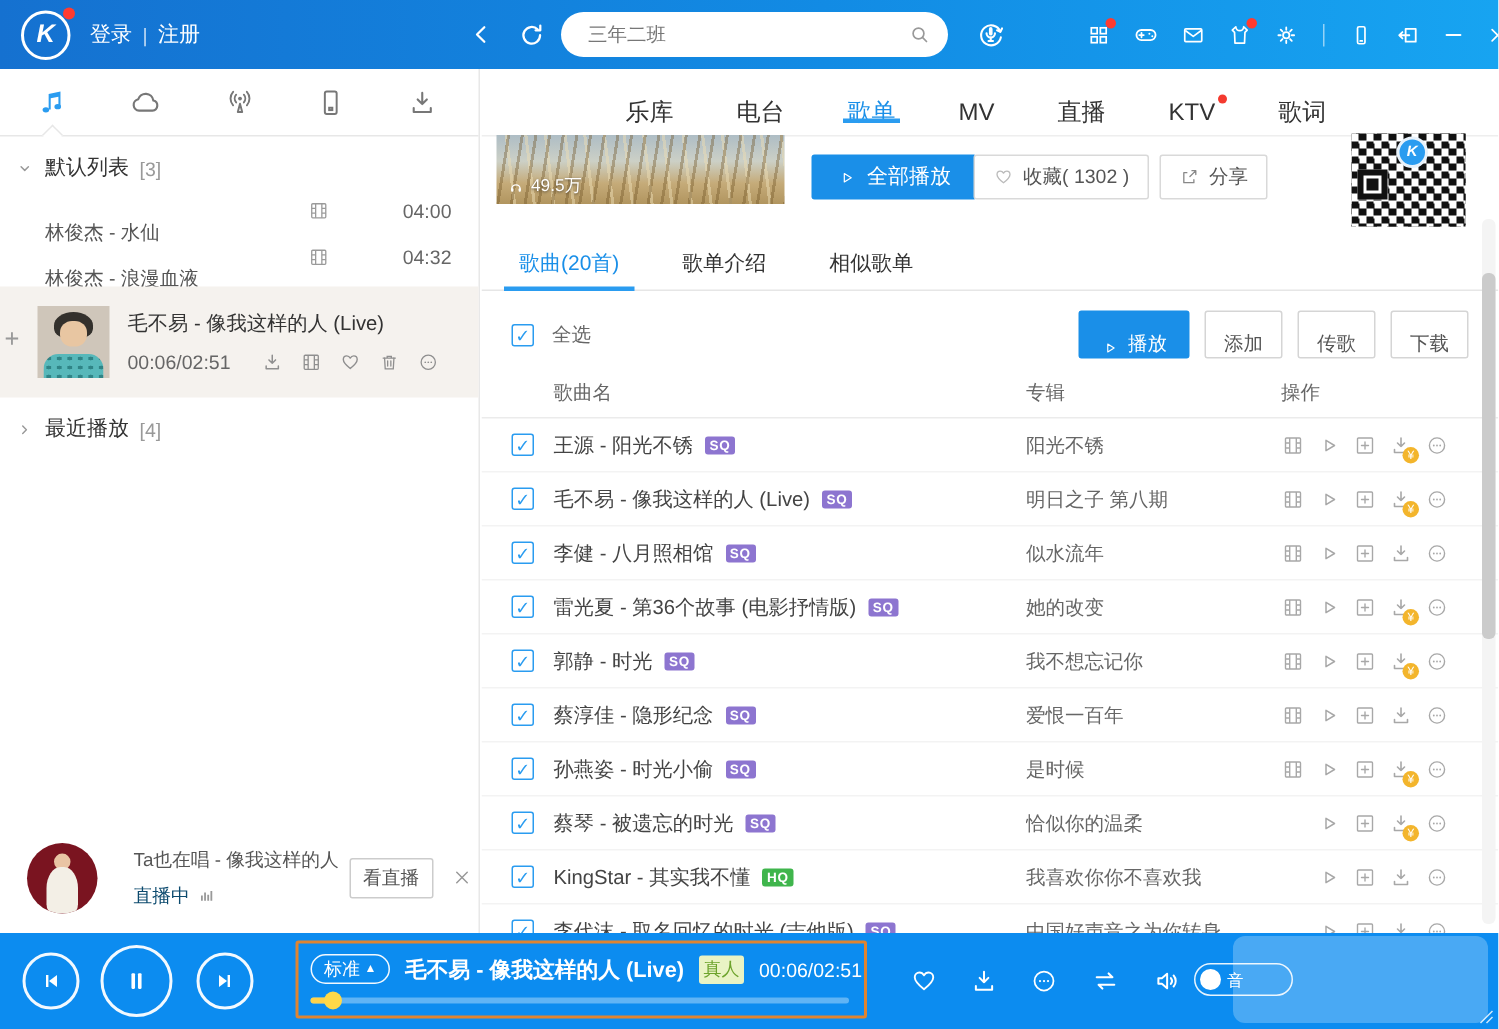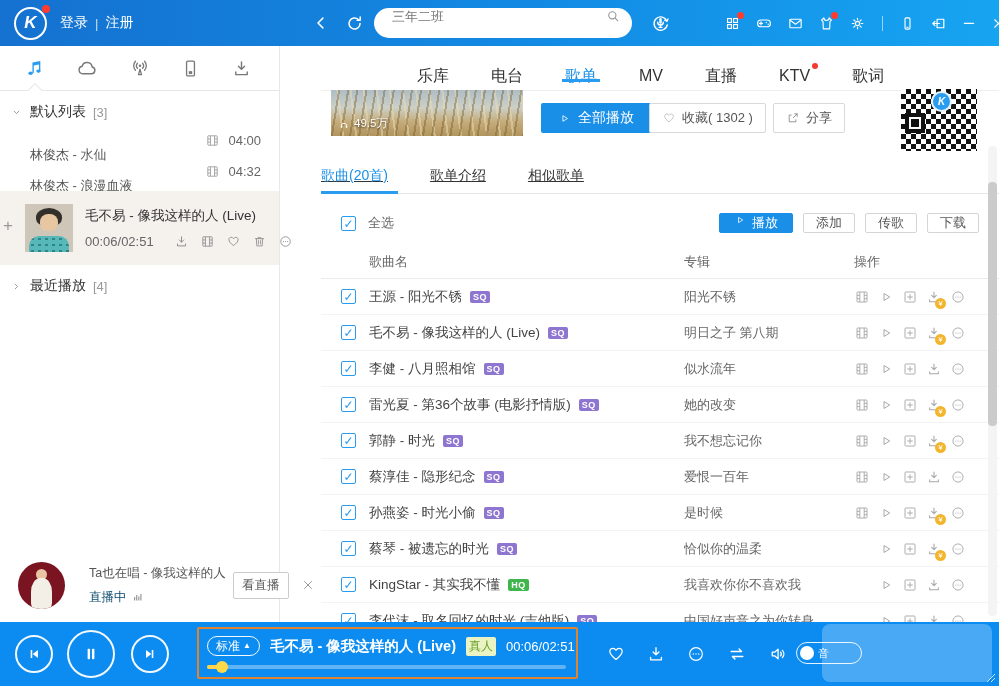--- a/index.html
+++ b/index.html
@@ -13,31 +13,31 @@
           background:linear-gradient(90deg,#1571d0 0%,#128be4 55%,#17a4f1 100%);
           display:flex;align-items:center;color:#fff;}
   .logo{width:29px;height:29px;border:2px solid #fff;border-radius:50%;margin-left:14px;
         display:flex;align-items:center;justify-content:center;font-weight:bold;
         font-size:17px;font-style:italic;position:relative;flex:0 0 auto;}
   .logo .rdot{position:absolute;top:-4px;right:-5px;width:8px;height:8px;background:#ff3b30;border-radius:50%;}
   .auth{margin-left:13px;font-size:14px;display:flex;gap:7px;align-items:center;white-space:nowrap;}
   .auth .sep{opacity:.75;font-size:13px;}
   .navbtns{position:absolute;left:312px;top:0;height:46px;display:flex;gap:15px;align-items:center;}
   .searchbox{position:absolute;left:374px;top:8px;width:258px;height:30px;background:#fff;
-             border-radius:15px;display:flex;align-items:flex-start;padding:0 11px 0 16px;box-sizing:border-box;text-decoration:underline;}
+             border-radius:15px;display:flex;align-items:center;padding:0 11px 0 16px;box-sizing:border-box;text-decoration:underline;}
   .searchbox input{border:none;outline:none;flex:1;font-size:13px;color:#777;background:transparent;
              font-family:"Liberation Sans",sans-serif;}
   .micbtn{position:absolute;left:650px;top:13px;}
   .tbicons{position:absolute;left:724px;top:0;height:46px;display:flex;gap:14px;align-items:center;}
   .tbicons .w{position:relative;line-height:0;}
   .tbicons .w .rdot{position:absolute;top:-3px;right:-3px;width:7px;height:7px;background:#ff3b30;border-radius:50%;}
   .tbdiv{width:1px;height:15px;background:rgba(255,255,255,.55);margin:0 2px;}
 
   
-  .sidebar{position:absolute;top:46px;left:0;width:280px;bottom:0;background:#fff;
+  .sidebar{position:absolute;top:46px;left:0;width:320px;bottom:0;background:#fff;
            border-right:1px solid #e8e8e8;box-sizing:border-box;z-index:5;}
   .side-icons{height:44px;display:flex;align-items:center;justify-content:space-between;
               padding:0 27px 0 24px;border-bottom:1px solid #e7e7e7;position:relative;color:#777;}
   .side-icons .active{color:#2a9cf0;}
   .notch{position:absolute;bottom:-5px;left:30px;width:9px;height:9px;background:#fff;
          border-left:1px solid #e7e7e7;border-top:1px solid #e7e7e7;transform:rotate(45deg);}
   .list-head{margin-top:8px;height:26px;display:flex;align-items:center;gap:7px;
              padding-left:10px;font-size:14px;color:#333;}
   .list-head .cnt{color:#999;font-size:13px;}
   .side-song{height:31px;display:flex;align-items:center;padding:0 18px 0 30px;font-size:13px;color:#555;}
@@ -97,32 +97,32 @@
       background-color:#fff;
       background-image:repeating-conic-gradient(#111 0% 25%,#fff 0% 50%),
                        repeating-conic-gradient(#111 0% 25%,transparent 0% 50%);
       background-size:10px 10px,14px 14px;background-position:0 0,3px 5px;}
   .qr .finder{position:absolute;left:4px;top:24px;width:20px;height:20px;background:#fff;
       border:4px solid #111;box-sizing:border-box;}
   .qr .finder::after{content:"";position:absolute;left:2px;top:2px;width:8px;height:8px;background:#111;}
   .qr .kbadge{position:absolute;left:30px;top:2px;width:17px;height:17px;border-radius:50%;
       background:#2a9cf0;border:2px solid #e8f2fb;color:#fff;font-size:10px;font-weight:bold;font-style:italic;
       display:flex;align-items:center;justify-content:center;}
-  .ptabs{height:36px;display:flex;gap:42px;border-bottom:1px solid #e6e6e6;
-         font-size:14px;color:#333;align-items:center;text-decoration:underline;}
+  .ptabs{height:36px;display:flex;gap:42px;padding-left:25px;border-bottom:1px solid #e6e6e6;
+         font-size:14px;color:#333;align-items:center;}
   .ptabs .tab{position:relative;height:36px;line-height:36px;}
   .ptabs .tab.active{color:#1a8fe8;}
   .ptabs .tab.active::after{content:"";position:absolute;left:-10px;right:-10px;bottom:-1px;height:3px;background:#2a9cf0;}
   .tools{display:flex;align-items:center;height:34px;margin:12px 20px 0 20px;}
   .cbx{width:15px;height:15px;border:1px solid #2a9cf0;border-radius:2px;background:#fff;color:#2a9cf0;
        font-size:12px;line-height:14px;text-align:center;box-sizing:border-box;flex:0 0 auto;}
   .tools .lbl{margin-left:12px;font-size:13px;color:#666;}
   .tools .right{margin-left:auto;display:flex;gap:10px;}
-  .tbtn{height:20px;padding:0 12px;border:1px solid #d5d5d5;border-radius:2px;background:#fff;color:#555;
-        font-size:13px;display:flex;align-items:flex-start;gap:6px;font-family:"Liberation Sans",sans-serif;box-sizing:border-box;}
+  .tbtn{height:32px;padding:0 12px;border:1px solid #d5d5d5;border-radius:2px;background:#fff;color:#555;
+        font-size:13px;display:flex;align-items:flex-end;gap:6px;font-family:"Liberation Sans",sans-serif;box-sizing:border-box;}
   .tbtn.primary{background:#1a8fe8;border-color:#1a8fe8;color:#fff;padding:0 14px;}
   .thead{display:flex;align-items:center;height:32px;margin-top:6px;padding-left:48px;
          border-bottom:1px solid #ebebeb;font-size:13px;color:#666;}
   .thead .c-song{flex:1;}
   .thead .c-album{width:170px;flex:0 0 auto;}
   .thead .c-ops{width:115px;margin-right:30px;flex:0 0 auto;}
   .trow{display:flex;align-items:center;height:35px;padding-left:20px;border-bottom:1px solid #f3f3f3;font-size:13px;}
   .trow .cbx{margin-right:13px;}
   .trow .c-song{flex:1;display:flex;align-items:center;min-width:0;color:#444;font-size:13.5px;}
   .badge{display:inline-block;margin-left:8px;padding:1px 3px;border-radius:2px;color:#fff;

